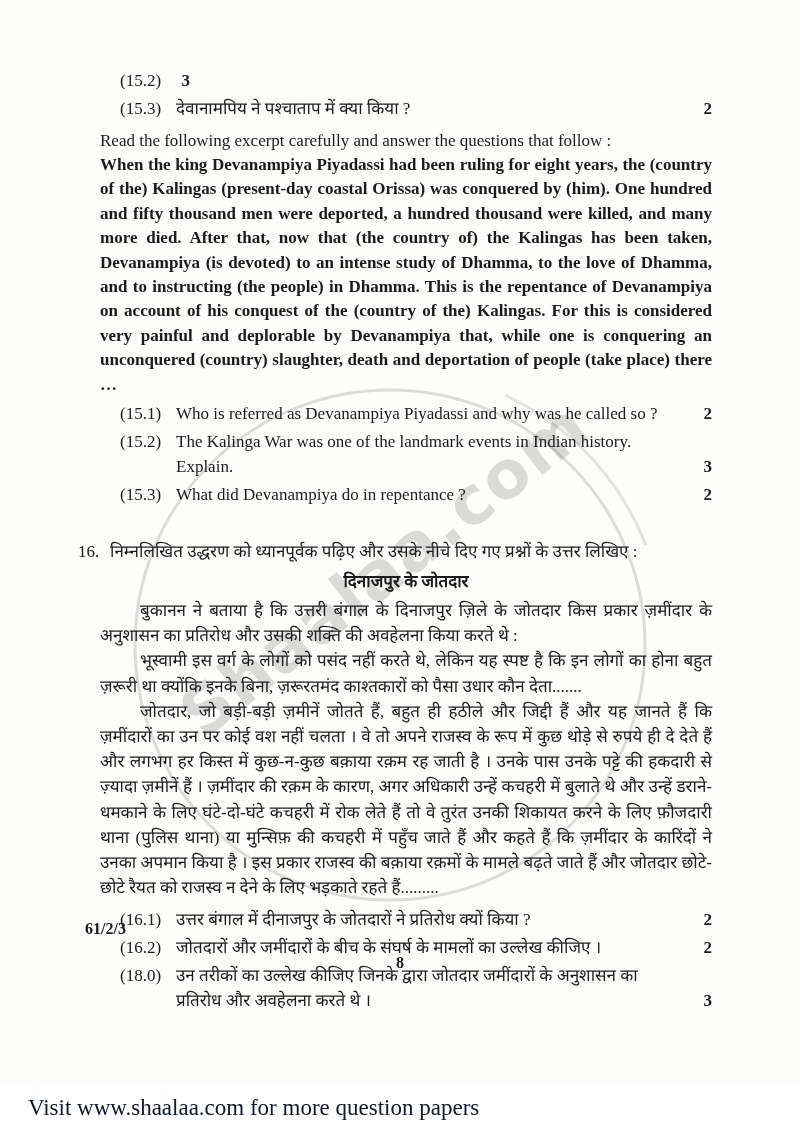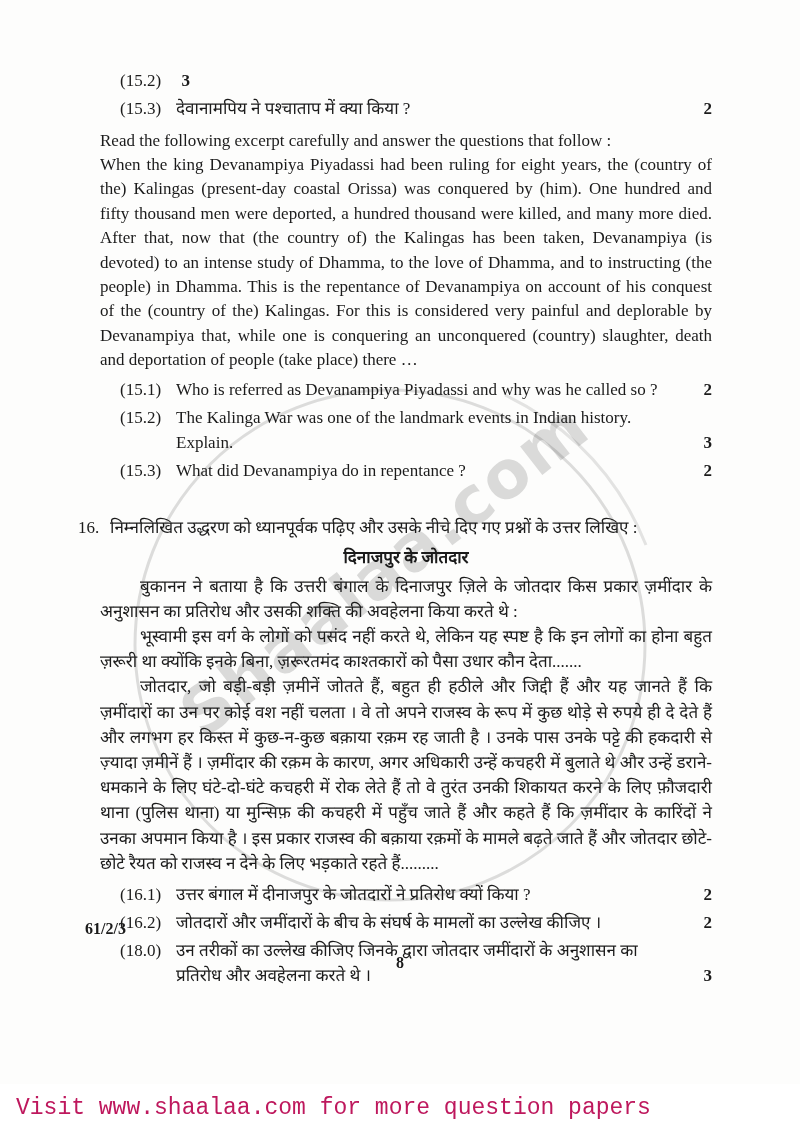--- a/index.html
+++ b/index.html
@@ -27,37 +27,37 @@
   .content{
     position:absolute;left:100px;top:66px;width:612px;z-index:1;
     font-size:17px;
   }
   .qrow{display:flex;align-items:flex-start;margin:2px 0 3px 20px;line-height:25px;}
   .qnum{flex:none;width:56px;}
   .qtext{flex:1;padding-right:16px;}
   .qmarks{flex:none;min-width:14px;text-align:right;font-weight:700;align-self:flex-end;}
   .read-line{margin-top:7px;line-height:25px;}
   .excerpt-title{text-align:center;font-weight:700;margin:7px 0 5px;line-height:25px;}
-  .excerpt{text-align:justify;line-height:24.4px;}
+  .excerpt{text-align:justify;line-height:24.4px;font-weight:bold;}
   .q15-questions{margin-top:4px;}
   .section-gap{height:29px;}
   .q16head{display:flex;margin-left:-22px;line-height:25px;}
   .q16num{flex:none;width:32px;}
   .q16text{flex:1;}
   .hindi-title{text-align:center;font-weight:700;margin:5px 0 3px;line-height:26px;}
   .hpara{text-align:justify;text-indent:40px;line-height:25.2px;}
   .q16-questions{margin-top:6px;}
   
   .paper-code{position:absolute;left:85px;top:920px;font-weight:700;font-size:16px;z-index:1;}
   .page-num{position:absolute;left:0;right:0;top:954px;text-align:center;font-weight:700;font-size:16px;z-index:1;}
   .banner{
     position:absolute;left:0;right:0;bottom:0;height:47px;background:#ffffff;
-    display:flex;align-items:center;padding-left:16px;box-sizing:border-box;
-    font-family:Liberation Mono, monospace;
-    font-size:23px;color:#be185d;z-index:2;
+    display:flex;align-items:center;padding-left:28px;box-sizing:border-box;
+    font-family:Liberation Serif, serif;
+    font-size:23px;color:#0f172a;z-index:2;
   }
 </style>
 </head>
 <body>
 
 <div class="sheet">
 
   <svg class="wm-svg" width="800" height="1131" viewBox="0 0 800 1131">
     <circle cx="390" cy="645" r="255" fill="none" stroke="rgba(0,0,0,0.13)" stroke-width="3"></circle>
     <path d="M 505 395 Q 605 443 646 545" fill="none" stroke="rgba(0,0,0,0.10)" stroke-width="3"></path>

